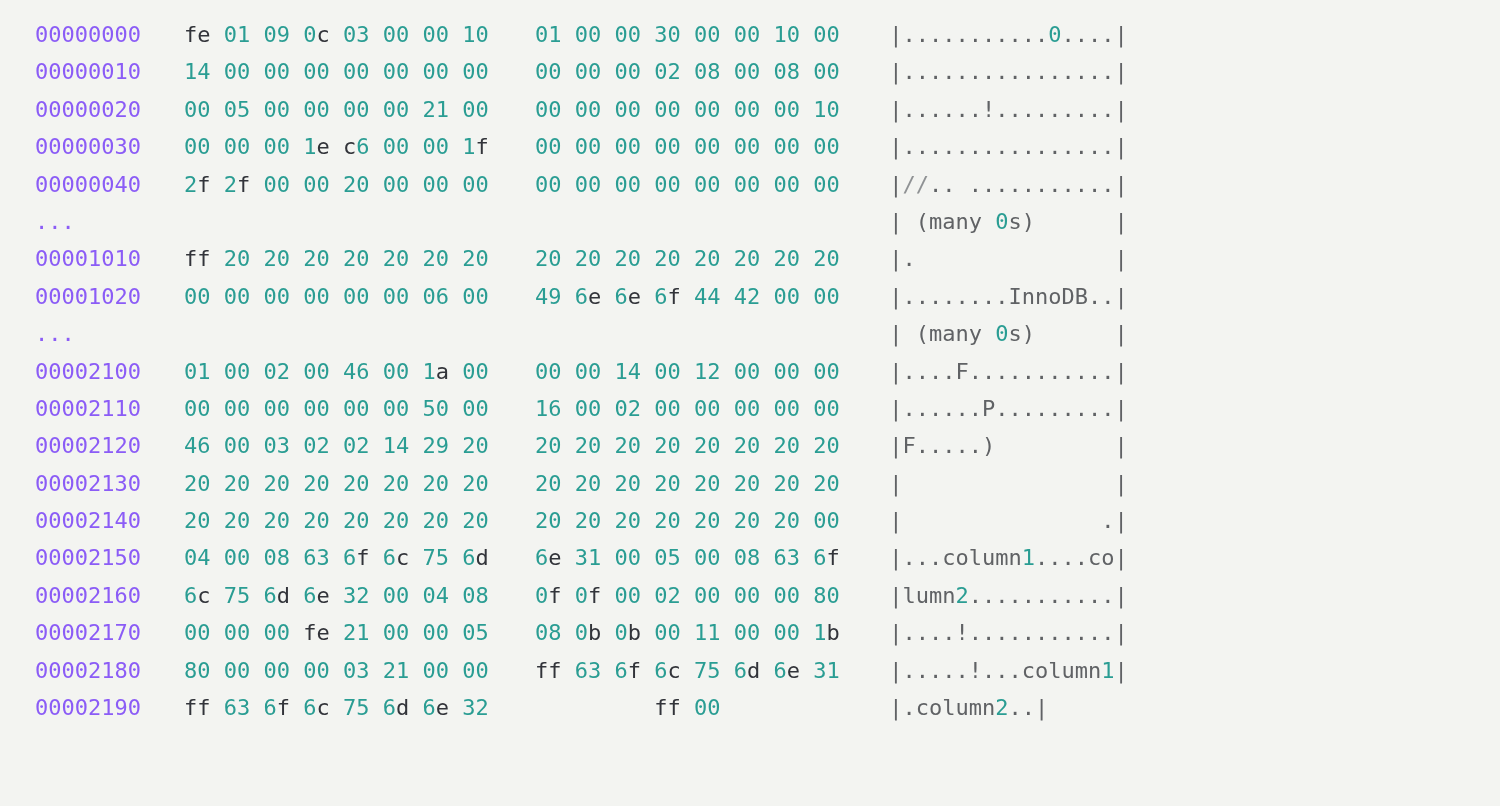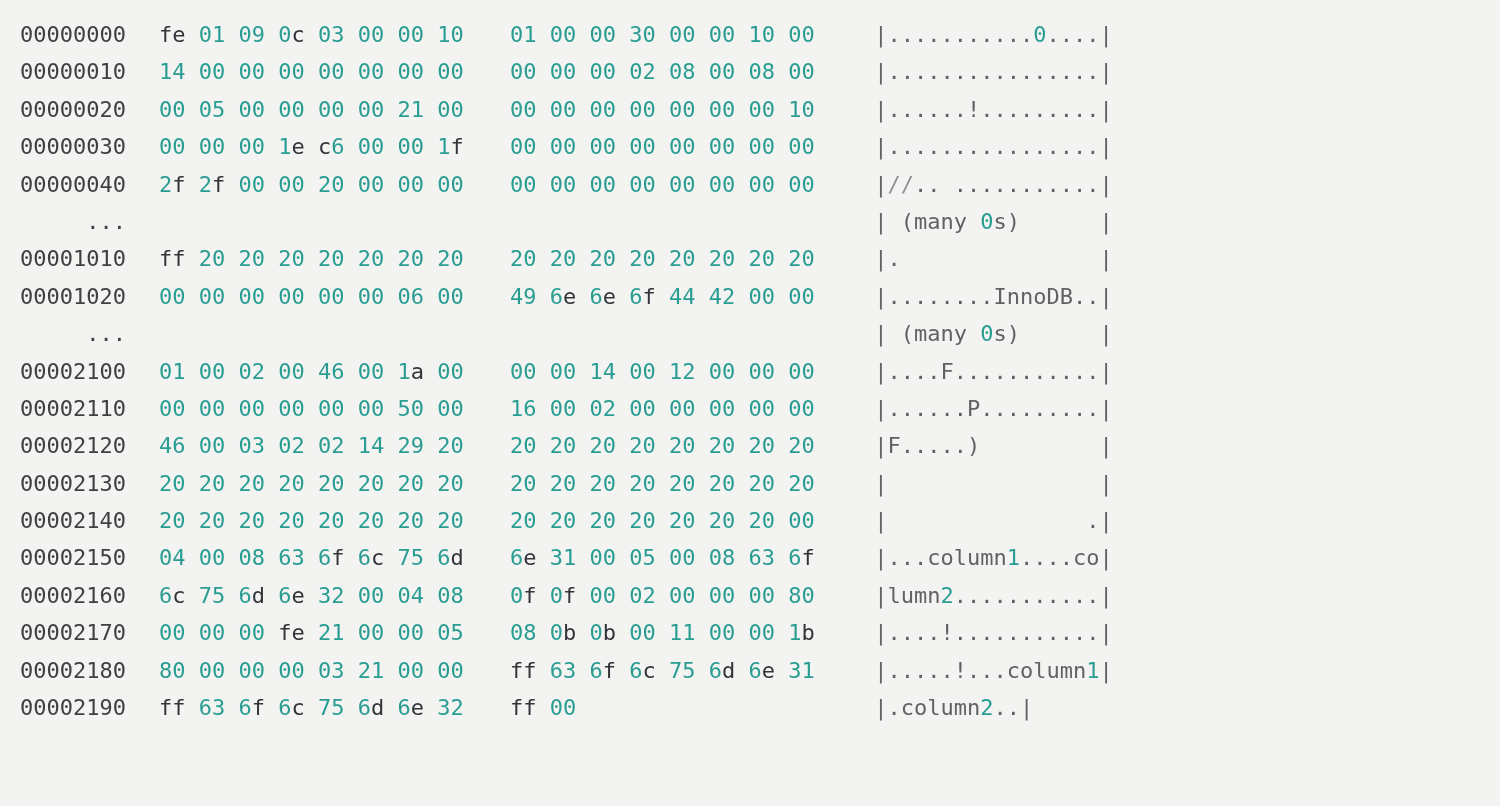--- a/index.html
+++ b/index.html
@@ -14,30 +14,32 @@
   .dump {
     padding: 16px 20px 24px 20px;
     width: 1500px;
     box-sizing: border-box;
   }
   .row {
     white-space: pre;
     display: flex;
   }
   .offset {
-    color: #404040;
+    color: #8b5cf6;
     width: 8ch;
     display: inline-block;
-    text-align: right;
+    text-align: left;
+    margin-left: 15px;
   }
   .gap1 { display:inline-block; width:2.5ch; }
   .hex  {
     display: inline-block;
     width: 24.5ch;   
     white-space: pre;
+    text-align: center;
   }
   .mid  { display:inline-block; width:2ch; }
   .gap2 { display:inline-block; width:3ch; }
   .ascii {
     white-space: pre;
     color: #606265;
   }
   .ascii .pipe { color: #606265; }
   .ascii .n    { color: #2a9d93; }  
   .ascii .d    { color: #606265; }  

